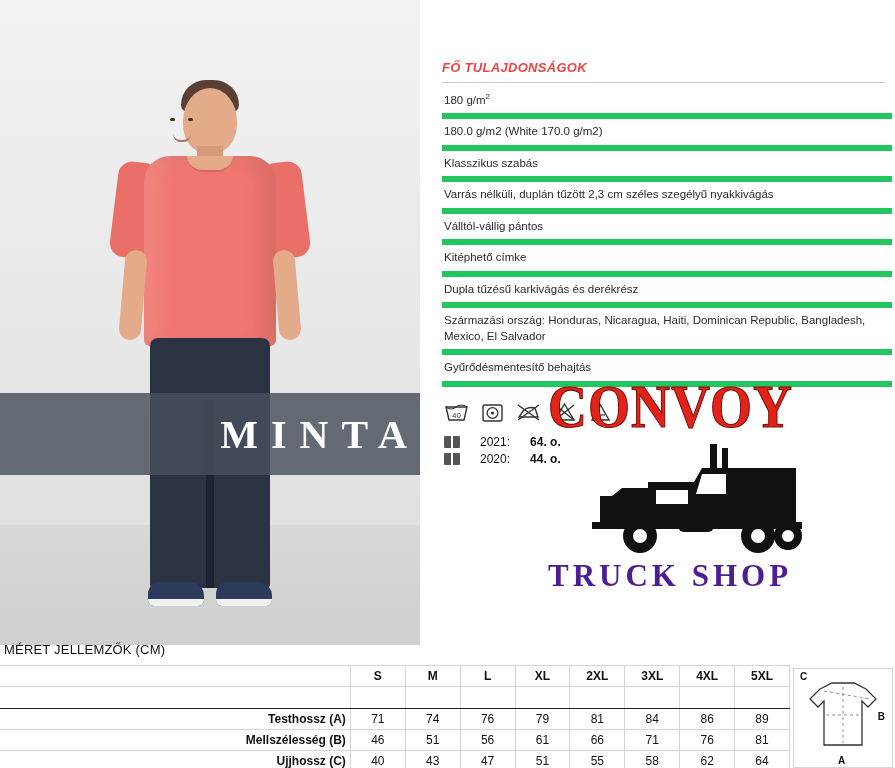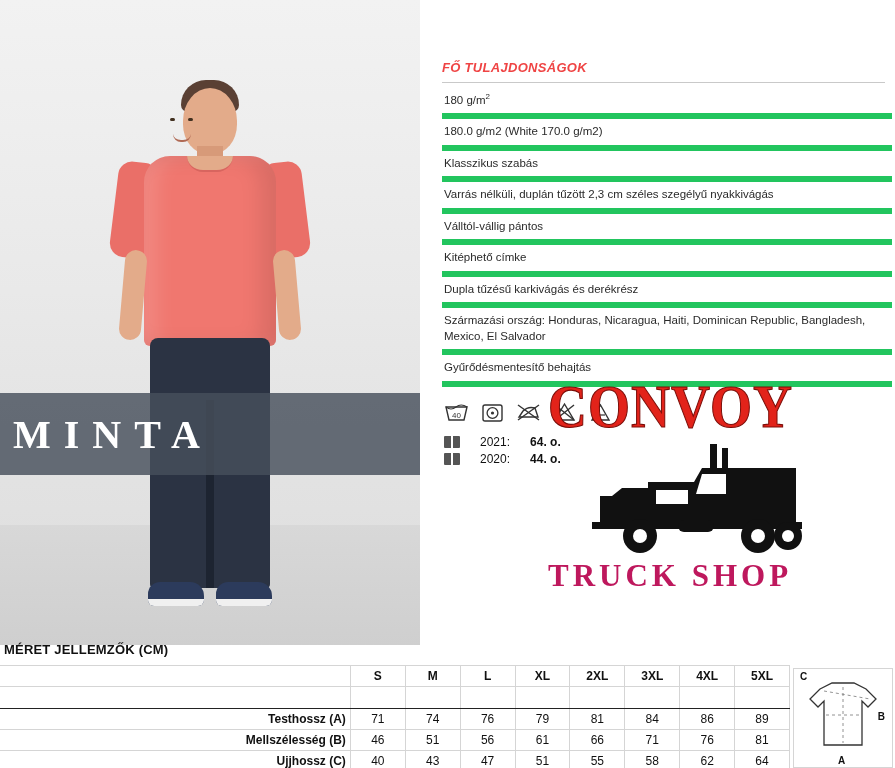--- a/index.html
+++ b/index.html
@@ -68,21 +68,21 @@
   }
   .leg-split { position: absolute; left: 50%; top: 330px; transform: translateX(-50%); width: 8px; height: 188px; background: #1d2431; }
   .shoe { position: absolute; top: 512px; width: 56px; height: 24px; background: #2c3b5c; border-radius: 12px 14px 6px 6px; }
   .shoe.l { left: 50%; margin-left: -62px; }
   .shoe.r { left: 50%; margin-left: 6px; }
   .shoe-sole { position:absolute; bottom:0; left:0; width:100%; height:7px; background:#f0f0f0; border-radius: 0 0 6px 6px;}
 
   .minta-band {
     position: absolute; left: 0; top: 393px; width: 420px; height: 82px;
     background: rgba(71,79,92,0.82);
-    display: flex; align-items: center; justify-content: flex-start;
+    display: flex; align-items: center; justify-content: flex-end;
   }
   .minta-text {
     color: #ffffff;
     font-family: "Liberation Serif", serif;
     font-weight: bold;
     font-size: 40px;
     letter-spacing: 13px;
     text-indent: 13px;
   }
 
@@ -142,29 +142,29 @@
     letter-spacing: 1px;
     line-height: 1;
     -webkit-text-stroke: 1px #7a0d08;
     transform: scaleY(1.12);
   }
   .truck { margin: 4px auto 2px; width: 232px; height: 120px; }
   .logo-bottom {
     font-family: "Liberation Serif", serif;
     font-weight: bold;
     font-size: 31px;
-    color: #be185d;
+    color: #4c1d95;
     letter-spacing: 4px;
     line-height: 1;
   }
 
   
   .size-section { position: absolute; left: 0; top: 638px; width: 895px; }
   .size-title {
-    font-size: 13px; font-weight: bold; color: #111;
+    font-size: 13px; font-weight: normal; color: #111;
     padding: 4px 0 8px 4px; letter-spacing: .2px;
   }
   table.sizes {
     border-collapse: collapse;
     width: 790px;
     margin-left: 0;
     font-size: 12px;
   }
   table.sizes th, table.sizes td {
     border: 1px solid #d5d5d5;

